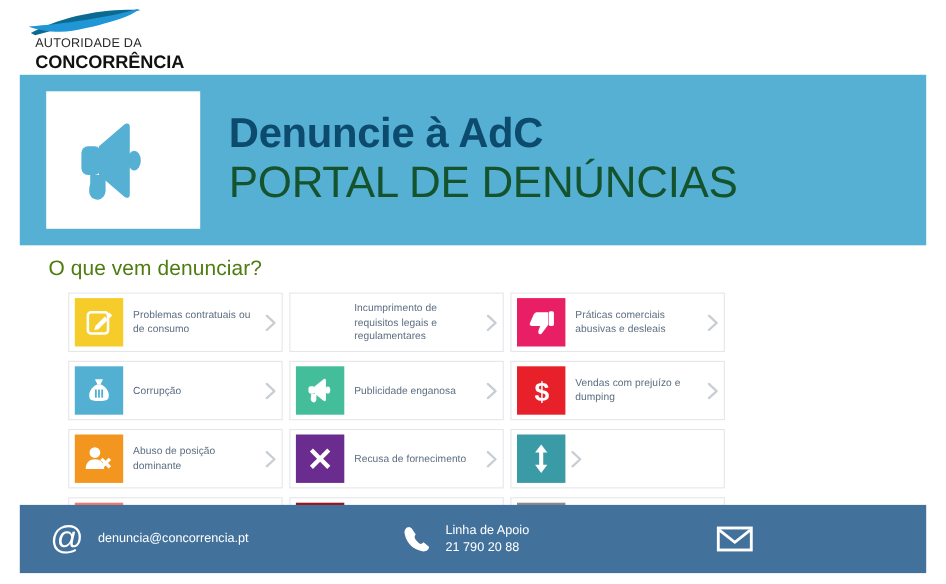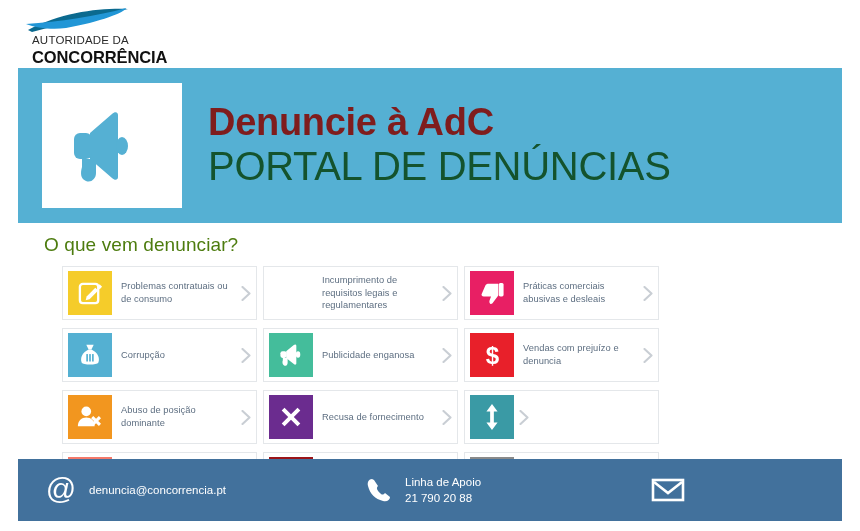--- a/index.html
+++ b/index.html
@@ -85,21 +85,21 @@
   .header-titles {
     margin-left: 26px;
     color: #ffffff;
     line-height: 1.04;
   }
   .header-title-main {
     display: block;
     font-size: 38px;
     font-weight: 700;
     letter-spacing: -0.3px;
-    color: #7f1d1d;
+    color: #0c4a6e;
   }
   .header-title-sub {
     display: block;
     font-size: 40px;
     font-weight: 300;
     letter-spacing: -0.3px;
     color: #14532d;
     margin-top: 4px;
   }
 
@@ -315,21 +315,21 @@
             <path d="M1.5 1 L8.5 7.5 L1.5 14" fill="none" stroke="currentColor" stroke-width="2.1" stroke-linecap="round" stroke-linejoin="round"></path>
           </svg>
         </div>
       </div>
       <div class="card">
         <div class="card-icon-tile" style="background: rgb(232, 32, 42);">
           <svg width="27" height="27" viewBox="0 0 28 28">
             <text x="14" y="23" text-anchor="middle" font-family="Liberation Sans, sans-serif" font-size="25" font-weight="bold" fill="#ffffff">$</text>
           </svg>
         </div>
-        <div class="card-label">Vendas com prejuízo e denuncia</div>
+        <div class="card-label">Vendas com prejuízo e dumping</div>
         <div class="card-chevron">
           <svg width="11" height="15" viewBox="0 0 11 15">
             <path d="M1.5 1 L8.5 7.5 L1.5 14" fill="none" stroke="currentColor" stroke-width="2.1" stroke-linecap="round" stroke-linejoin="round"></path>
           </svg>
         </div>
       </div>
       <div class="card">
         <div class="card-icon-tile" style="background: rgb(242, 150, 31);">
           <svg width="28" height="28" viewBox="0 0 30 28">
             <circle cx="11" cy="8" r="5.2" fill="#ffffff"></circle>

